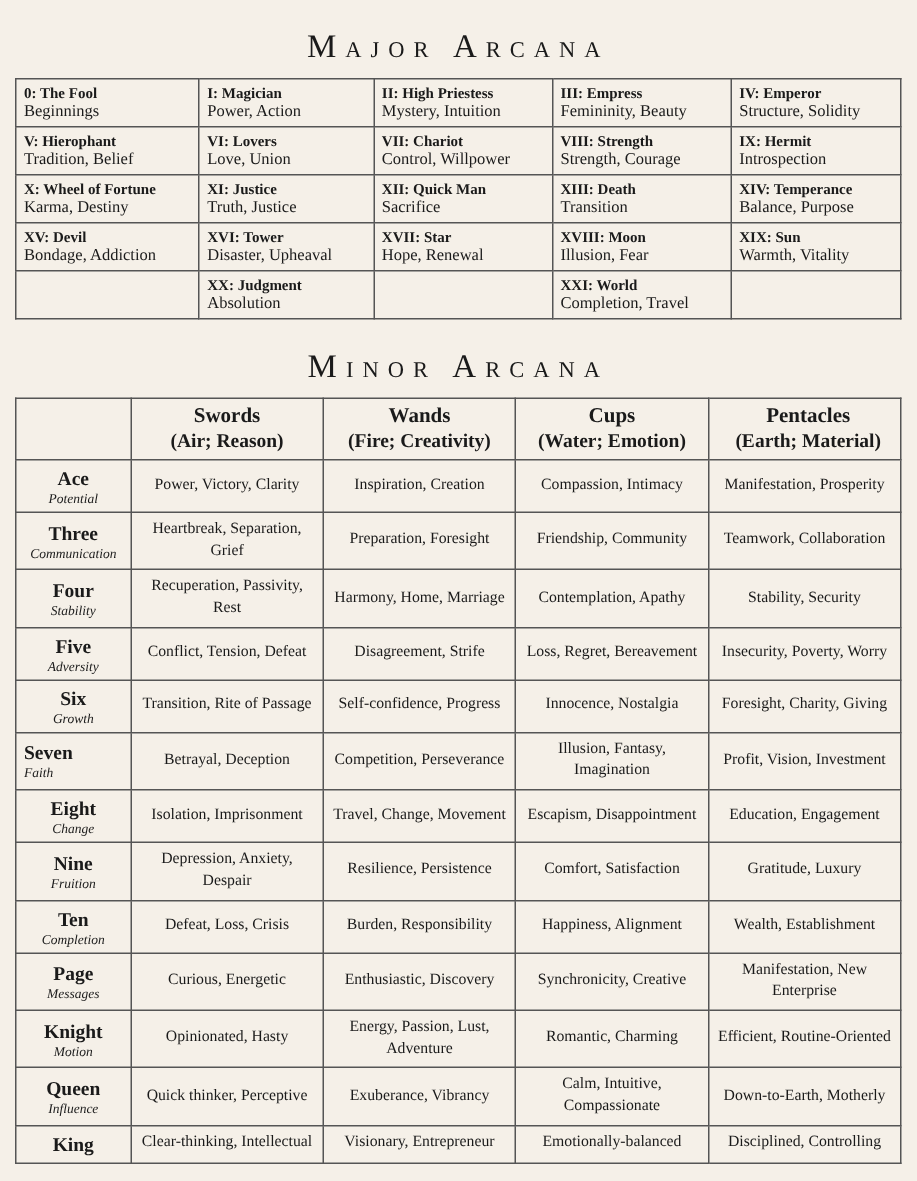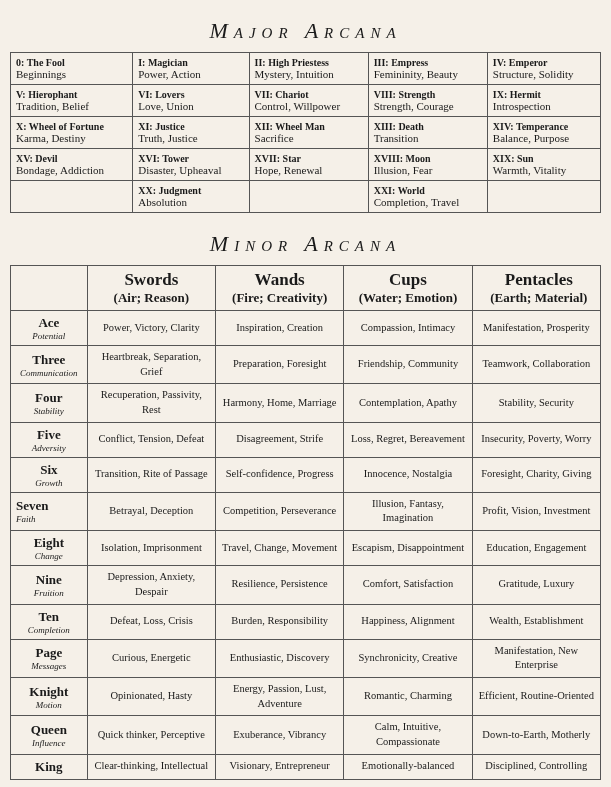--- a/index.html
+++ b/index.html
@@ -11,21 +11,20 @@
       min-height: 787px;
       padding: 10px;
     }
     h1 {
       text-align: center;
       font-size: 22px;
       font-weight: normal;
       letter-spacing: 6px;
       margin: 8px 0 8px 0;
       font-variant: small-caps;
-      font-style: italic;
     }
     table {
       width: 100%;
       border-collapse: collapse;
       font-size: 11px;
     }
     table.major-arcana td {
       border: 1px solid #555;
       padding: 4px 5px;
       vertical-align: top;
@@ -42,21 +41,21 @@
     table.minor-arcana {
       margin-top: 4px;
     }
     table.minor-arcana th, table.minor-arcana td {
       border: 1px solid #555;
       padding: 4px 5px;
       vertical-align: middle;
       text-align: center;
     }
     table.minor-arcana .suit-header {
-      font-size: 17px;
+      font-size: 14px;
       font-weight: bold;
       display: block;
     }
     table.minor-arcana .suit-sub {
       font-size: 13px;
       display: block;
     }
     table.minor-arcana .rank-name {
       font-weight: bold;
       font-size: 13px;
@@ -90,21 +89,21 @@
       <tr>
         <td><span class="card-name card-num">V: Hierophant</span><span>Tradition, Belief</span></td>
         <td><span class="card-name card-num">VI: Lovers</span><span>Love, Union</span></td>
         <td><span class="card-name card-num">VII: Chariot</span><span>Control, Willpower</span></td>
         <td><span class="card-name card-num">VIII: Strength</span><span>Strength, Courage</span></td>
         <td><span class="card-name card-num">IX: Hermit</span><span>Introspection</span></td>
       </tr>
       <tr>
         <td><span class="card-name card-num">X: Wheel of Fortune</span><span>Karma, Destiny</span></td>
         <td><span class="card-name card-num">XI: Justice</span><span>Truth, Justice</span></td>
-        <td><span class="card-name card-num">XII: Wheel Man</span><span>Sacrifice</span></td>
+        <td><span class="card-name card-num">XII: Quick Man</span><span>Sacrifice</span></td>
         <td><span class="card-name card-num">XIII: Death</span><span>Transition</span></td>
         <td><span class="card-name card-num">XIV: Temperance</span><span>Balance, Purpose</span></td>
       </tr>
       <tr>
         <td><span class="card-name card-num">XV: Devil</span><span>Bondage, Addiction</span></td>
         <td><span class="card-name card-num">XVI: Tower</span><span>Disaster, Upheaval</span></td>
         <td><span class="card-name card-num">XVII: Star</span><span>Hope, Renewal</span></td>
         <td><span class="card-name card-num">XVIII: Moon</span><span>Illusion, Fear</span></td>
         <td><span class="card-name card-num">XIX: Sun</span><span>Warmth, Vitality</span></td>
       </tr>

